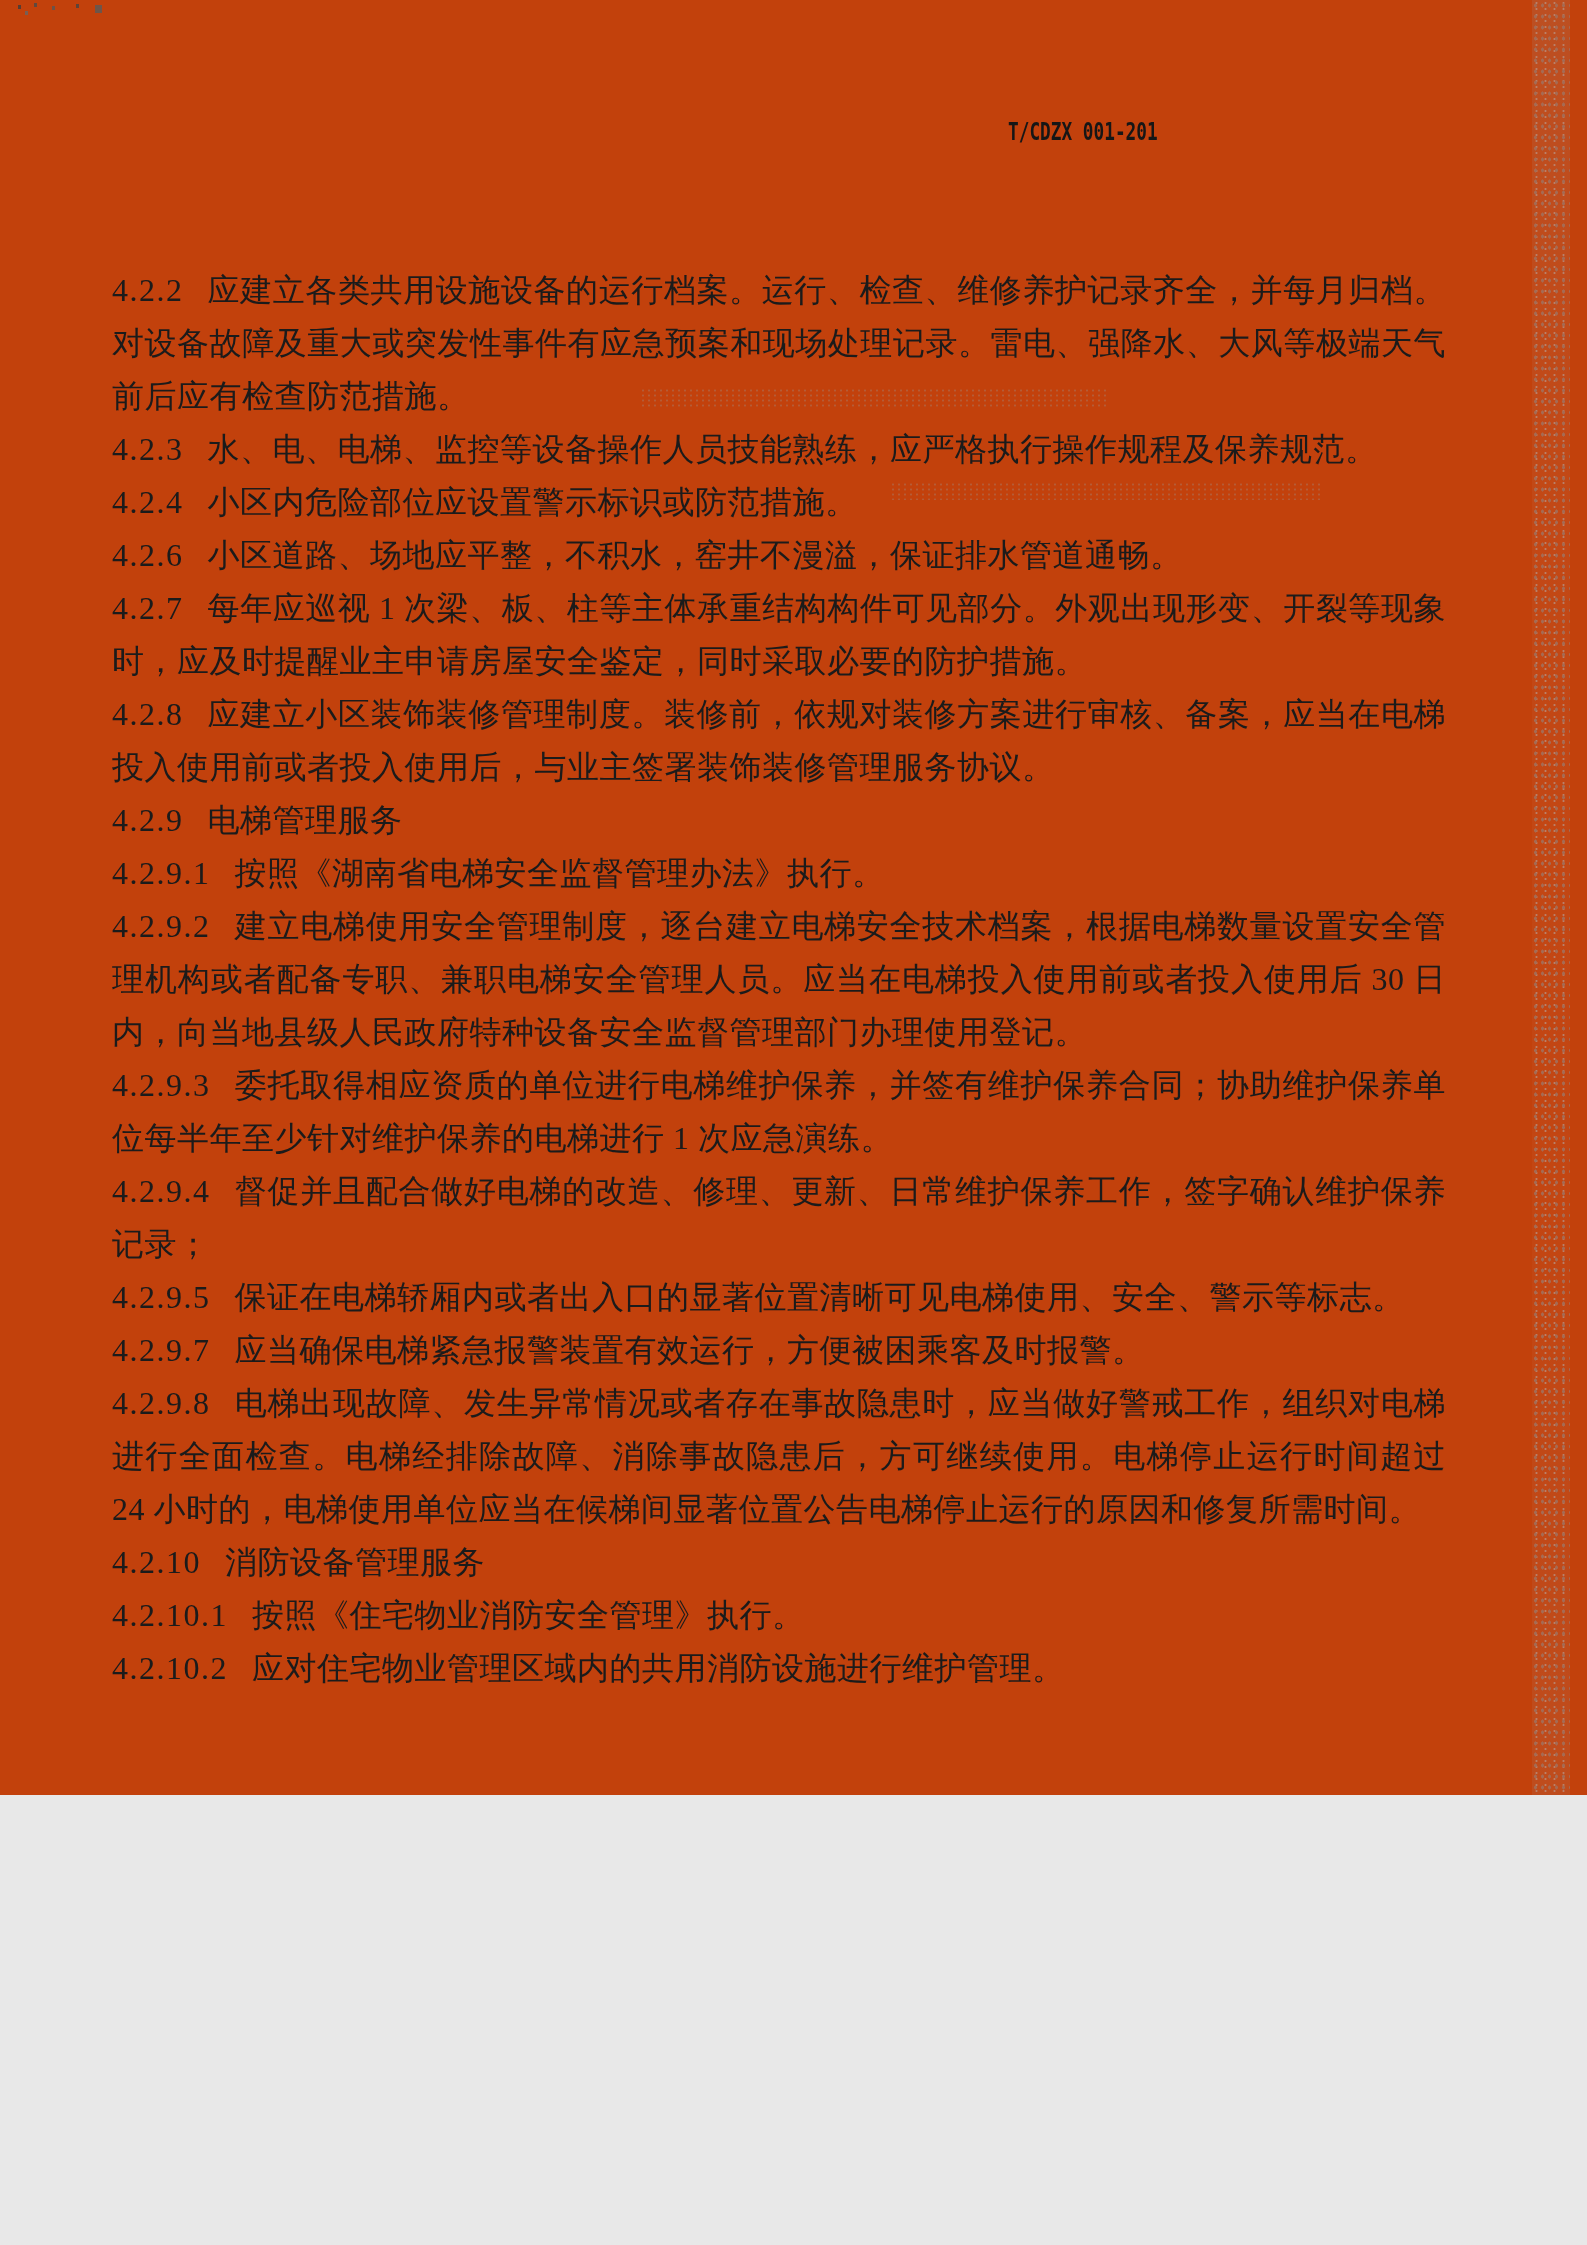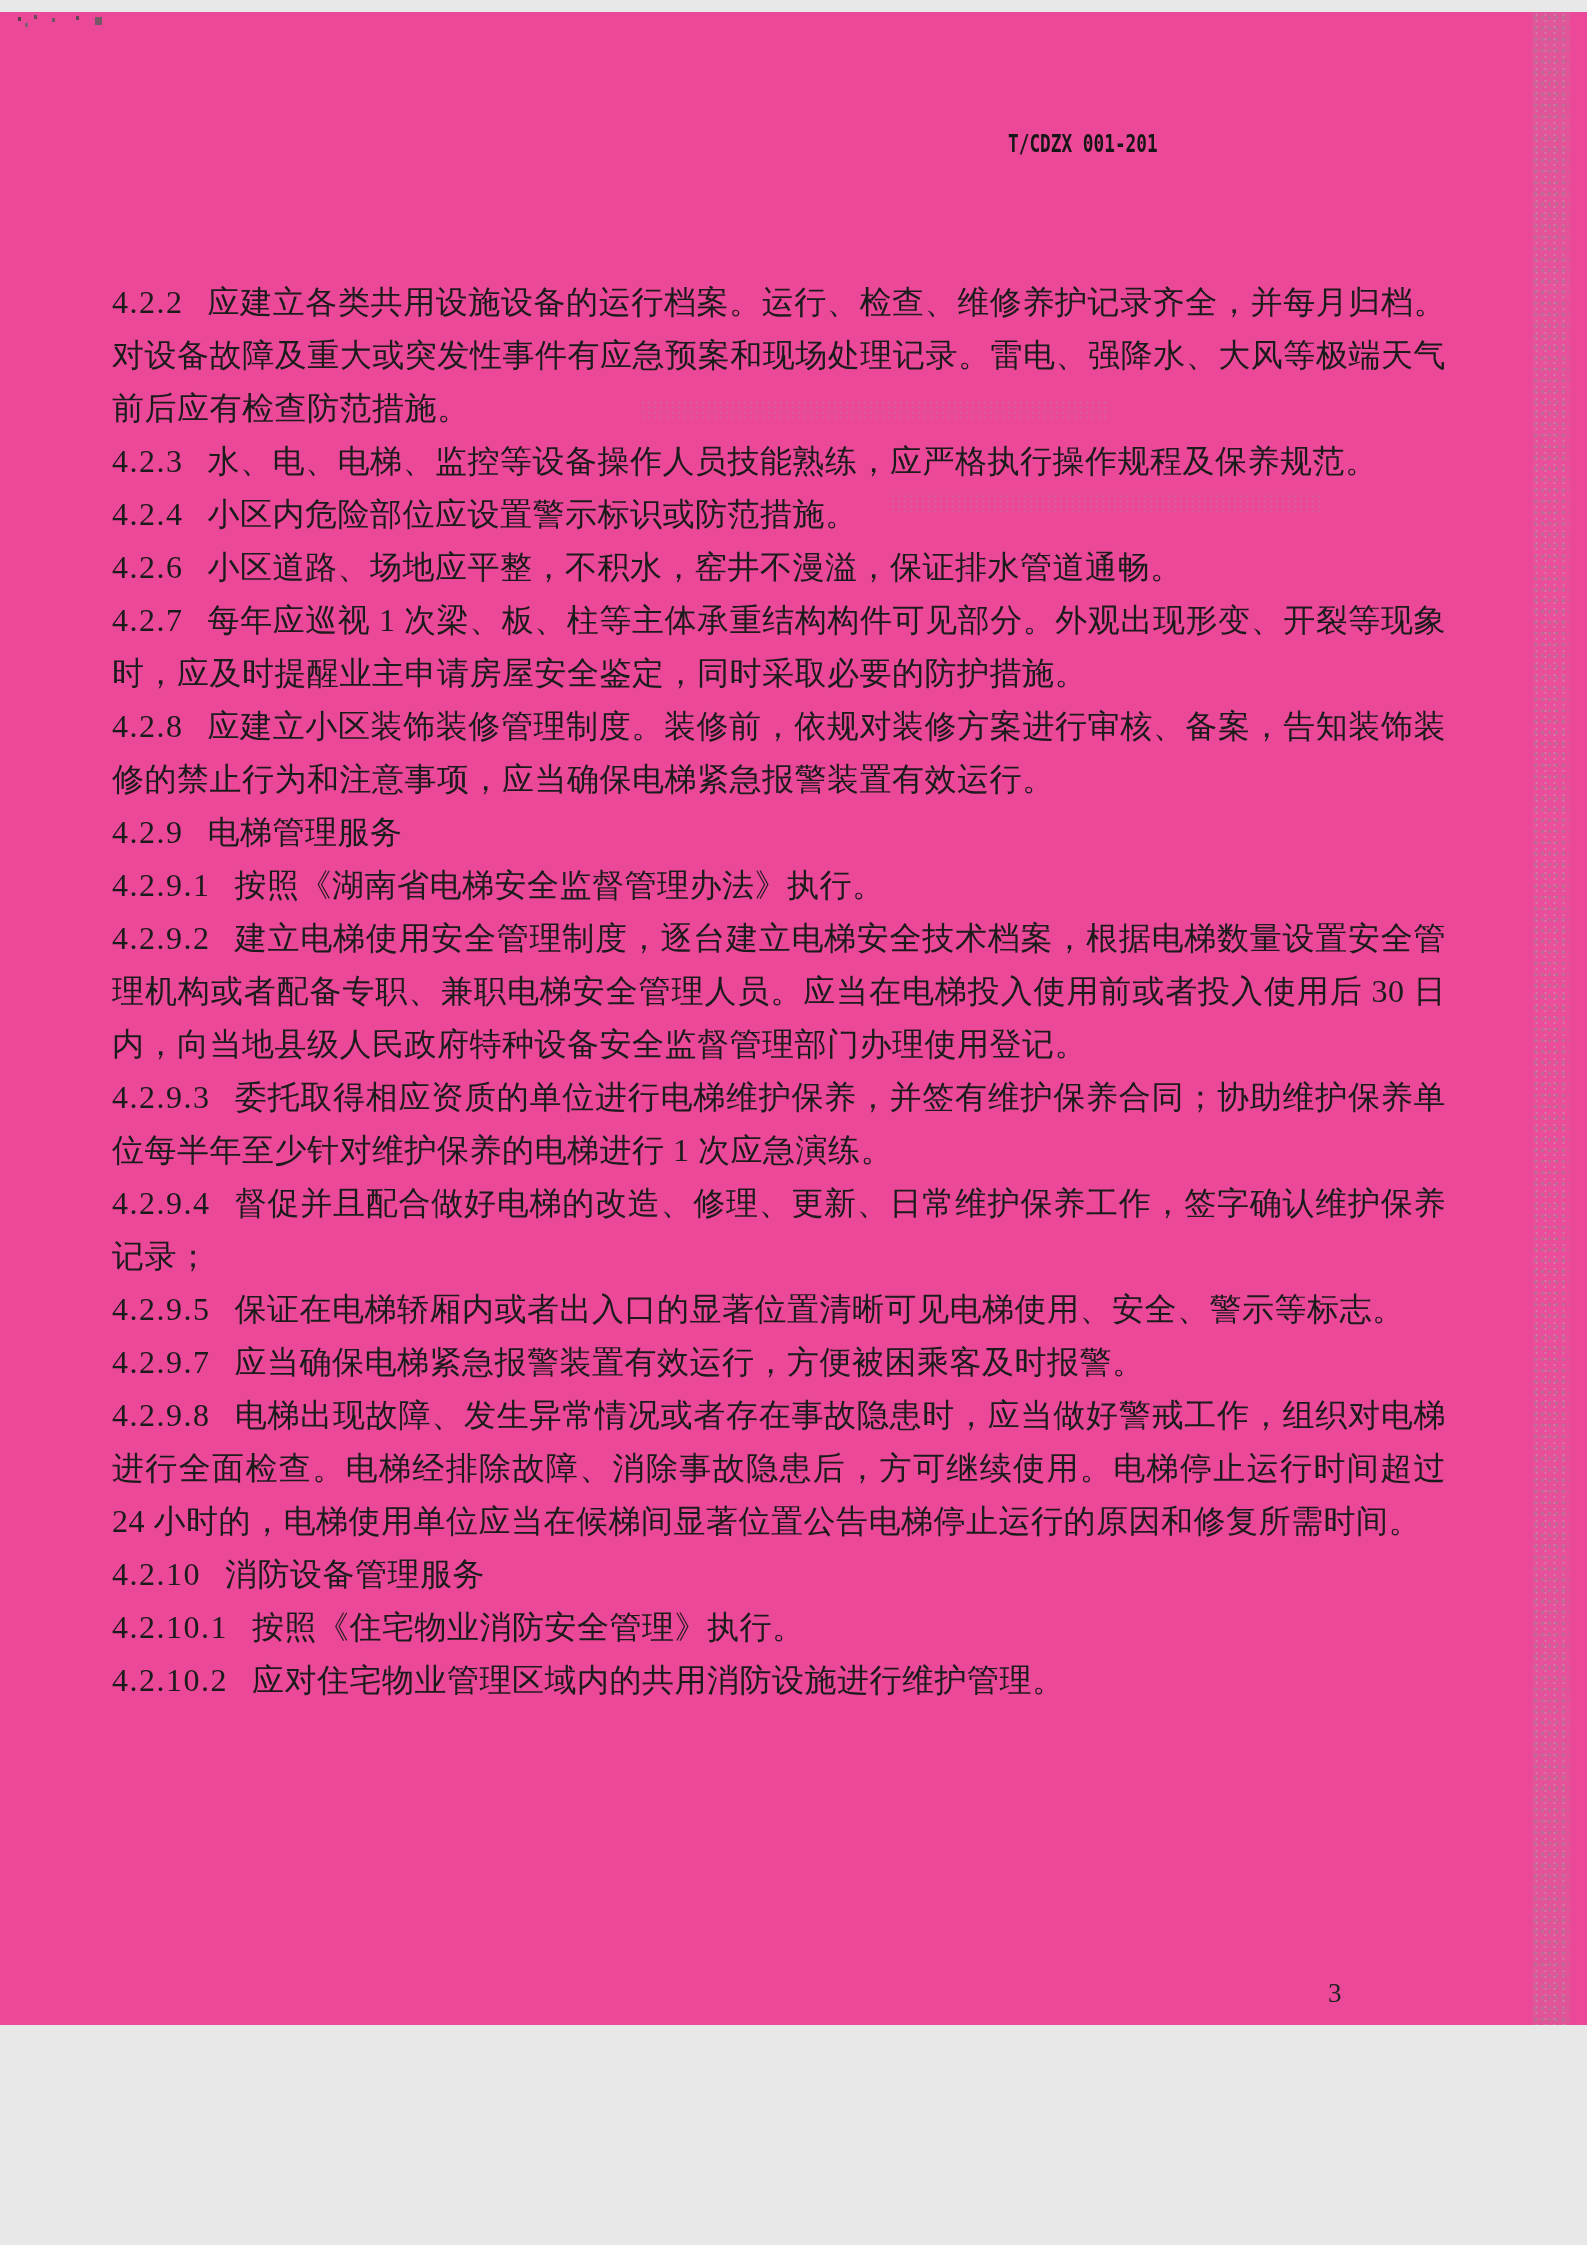--- a/index.html
+++ b/index.html
@@ -1,21 +1,21 @@
 <!DOCTYPE html>
 <html><head>
 <meta charset="utf-8">
 <style>
   html, body { margin: 0; padding: 0; background: #e8e8e8; }
   .page {
     position: relative;
     width: 1587px;
-    height: 2013px;
-    margin: 12px auto;
-    background: #ec4899;
+    height: 1795px;
+    margin: 0 auto;
+    background: #c2410c;
     overflow: hidden;
     font-family: "Liberation Serif", serif;
   }
   
   .doc-header {
     position: absolute;
     left: 1008px;
     top: 118px;
     font-family: "DejaVu Sans Mono", monospace;
     font-size: 24px;
@@ -108,21 +108,21 @@
 
   <p class="para"><span class="num">4.2.3</span><span class="txt">水、电、电梯、监控等设备操作人员技能熟练，应严格执行操作规程及保养规范。</span></p>
 
   <p class="para"><span class="num">4.2.4</span><span class="txt">小区内危险部位应设置警示标识或防范措施。</span></p>
 
 
   <p class="para"><span class="num">4.2.6</span><span class="txt">小区道路、场地应平整，不积水，窑井不漫溢，保证排水管道通畅。</span></p>
 
   <p class="para"><span class="num">4.2.7</span><span class="txt">每年应巡视 1 次梁、板、柱等主体承重结构构件可见部分。外观出现形变、开裂等现象时，应及时提醒业主申请房屋安全鉴定，同时采取必要的防护措施。</span></p>
 
-  <p class="para"><span class="num">4.2.8</span><span class="txt">应建立小区装饰装修管理制度。装修前，依规对装修方案进行审核、备案，告知装饰装修的禁止行为和注意事项，应当确保电梯紧急报警装置有效运行。</span></p>
+  <p class="para"><span class="num">4.2.8</span><span class="txt">应建立小区装饰装修管理制度。装修前，依规对装修方案进行审核、备案，应当在电梯投入使用前或者投入使用后，与业主签署装饰装修管理服务协议。</span></p>
 
   <p class="para"><span class="num">4.2.9</span><span class="txt">电梯管理服务</span></p>
 
   <p class="para"><span class="num">4.2.9.1</span><span class="txt">按照《湖南省电梯安全监督管理办法》执行。</span></p>
 
   <p class="para"><span class="num">4.2.9.2</span><span class="txt">建立电梯使用安全管理制度，逐台建立电梯安全技术档案，根据电梯数量设置安全管理机构或者配备专职、兼职电梯安全管理人员。应当在电梯投入使用前或者投入使用后 30 日内，向当地县级人民政府特种设备安全监督管理部门办理使用登记。</span></p>
 
   <p class="para"><span class="num">4.2.9.3</span><span class="txt">委托取得相应资质的单位进行电梯维护保养，并签有维护保养合同；协助维护保养单位每半年至少针对维护保养的电梯进行 1 次应急演练。</span></p>
 
   <p class="para"><span class="num">4.2.9.4</span><span class="txt">督促并且配合做好电梯的改造、修理、更新、日常维护保养工作，签字确认维护保养记录；</span></p>

